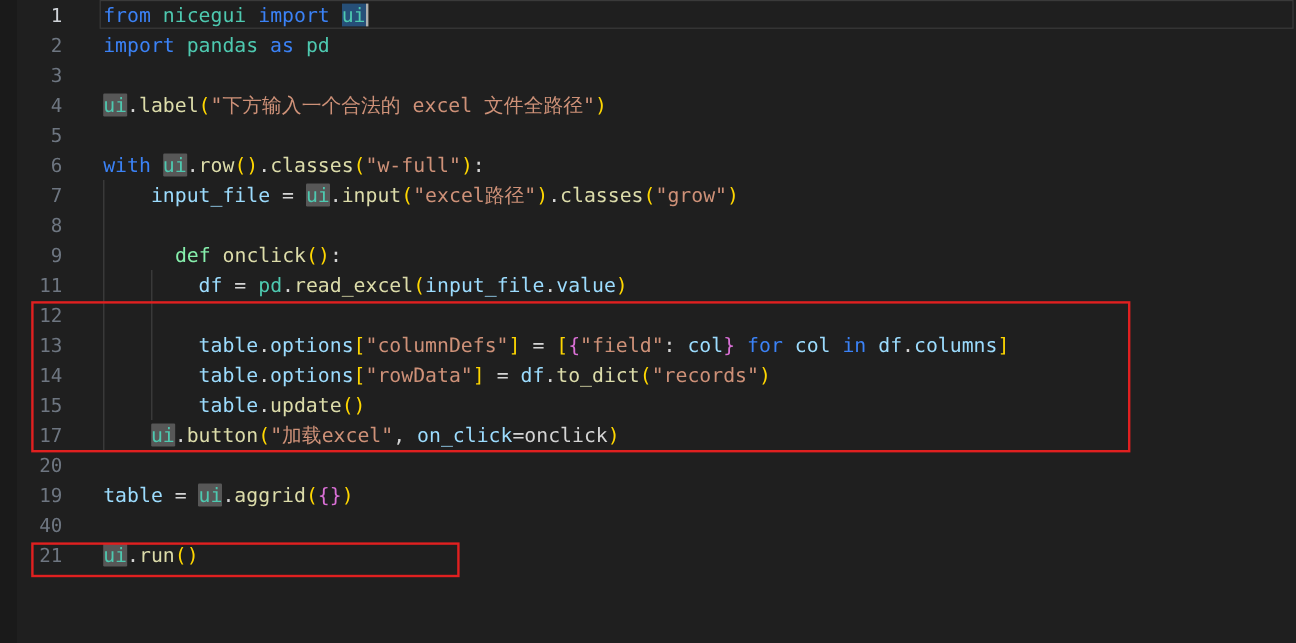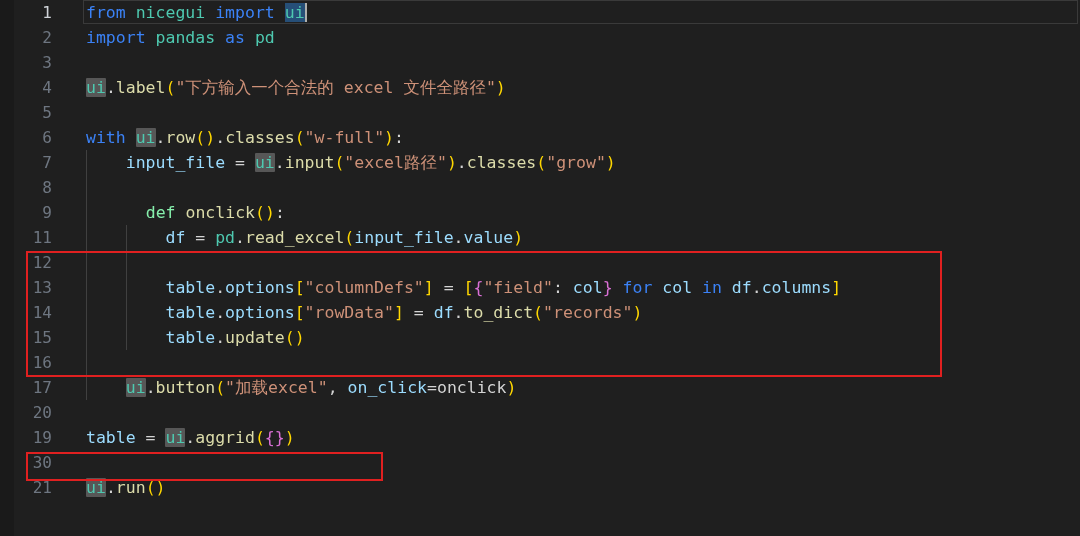--- a/index.html
+++ b/index.html
@@ -203,44 +203,39 @@
       <div class="code">        <span class="var">table</span><span class="plain">.</span><span class="var">options</span><span class="b1">[</span><span class="str">"rowData"</span><span class="b1">]</span> <span class="op">=</span> <span class="var">df</span><span class="plain">.</span><span class="fn">to_dict</span><span class="b1">(</span><span class="str">"records"</span><span class="b1">)</span></div>
     </div>
 
     <div class="row">
       <div class="gut">15</div>
       <div class="iguide l1"></div>
       <div class="iguide l2"></div>
       <div class="code">        <span class="var">table</span><span class="plain">.</span><span class="fn">update</span><span class="b1">()</span></div>
     </div>
 
-    <div class="row">
-      <div class="gut">16</div>
-      <div class="iguide l1"></div>
-      <div class="code"></div>
-    </div>
 
     <div class="row">
       <div class="gut">17</div>
       <div class="iguide l1"></div>
       <div class="code">    <span class="mod occ">ui</span><span class="plain">.</span><span class="fn">button</span><span class="b1">(</span><span class="str">"加载excel"</span><span class="plain">,</span> <span class="var">on_click</span><span class="op">=</span><span class="plain">onclick</span><span class="b1">)</span></div>
     </div>
 
     <div class="row">
       <div class="gut">20</div>
       <div class="code"></div>
     </div>
 
     <div class="row">
       <div class="gut">19</div>
       <div class="code"><span class="var">table</span> <span class="op">=</span> <span class="mod occ">ui</span><span class="plain">.</span><span class="fn">aggrid</span><span class="b1">(</span><span class="b2">{}</span><span class="b1">)</span></div>
     </div>
 
     <div class="row">
-      <div class="gut">30</div>
+      <div class="gut">40</div>
       <div class="code"></div>
     </div>
 
     <div class="row">
       <div class="gut">21</div>
       <div class="code"><span class="mod occ">ui</span><span class="plain">.</span><span class="fn">run</span><span class="b1">()</span></div>
     </div>
 
   </div>
 

